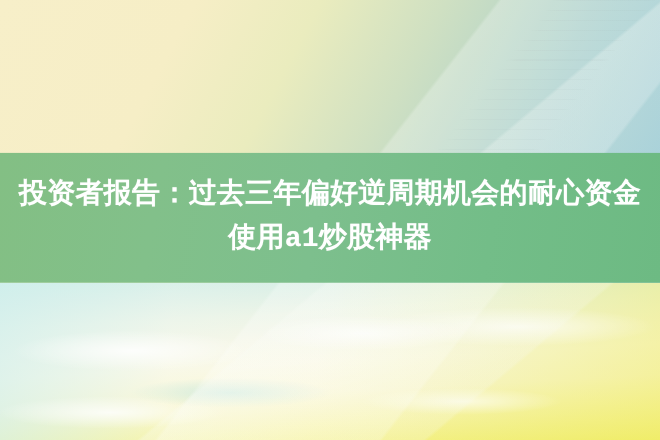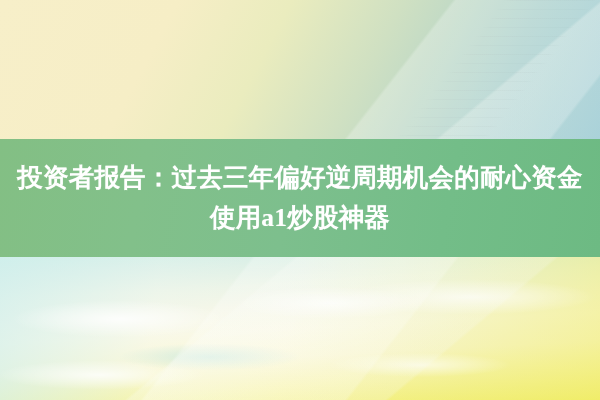--- a/index.html
+++ b/index.html
@@ -128,21 +128,21 @@
   .title-text {
     width: 100%;
     text-align: center;
     color: #ffffff;
     font-size: 25.5px;
     font-weight: 700;
     line-height: 40px;
     letter-spacing: 0.2px;
     text-shadow: 0 0 1px rgba(255,255,255,0.35);
     white-space: pre-line;
-    font-family: Liberation Serif, serif;
+    font-family: Liberation Mono, monospace;
   }
 </style>
 </head>
 <body>
 
 <div id="banner">
 
   <div class="bg-layer bg-base"></div>
   <div class="bg-layer bg-bottom"></div>
   <div class="bg-layer bg-bottom-h"></div>

